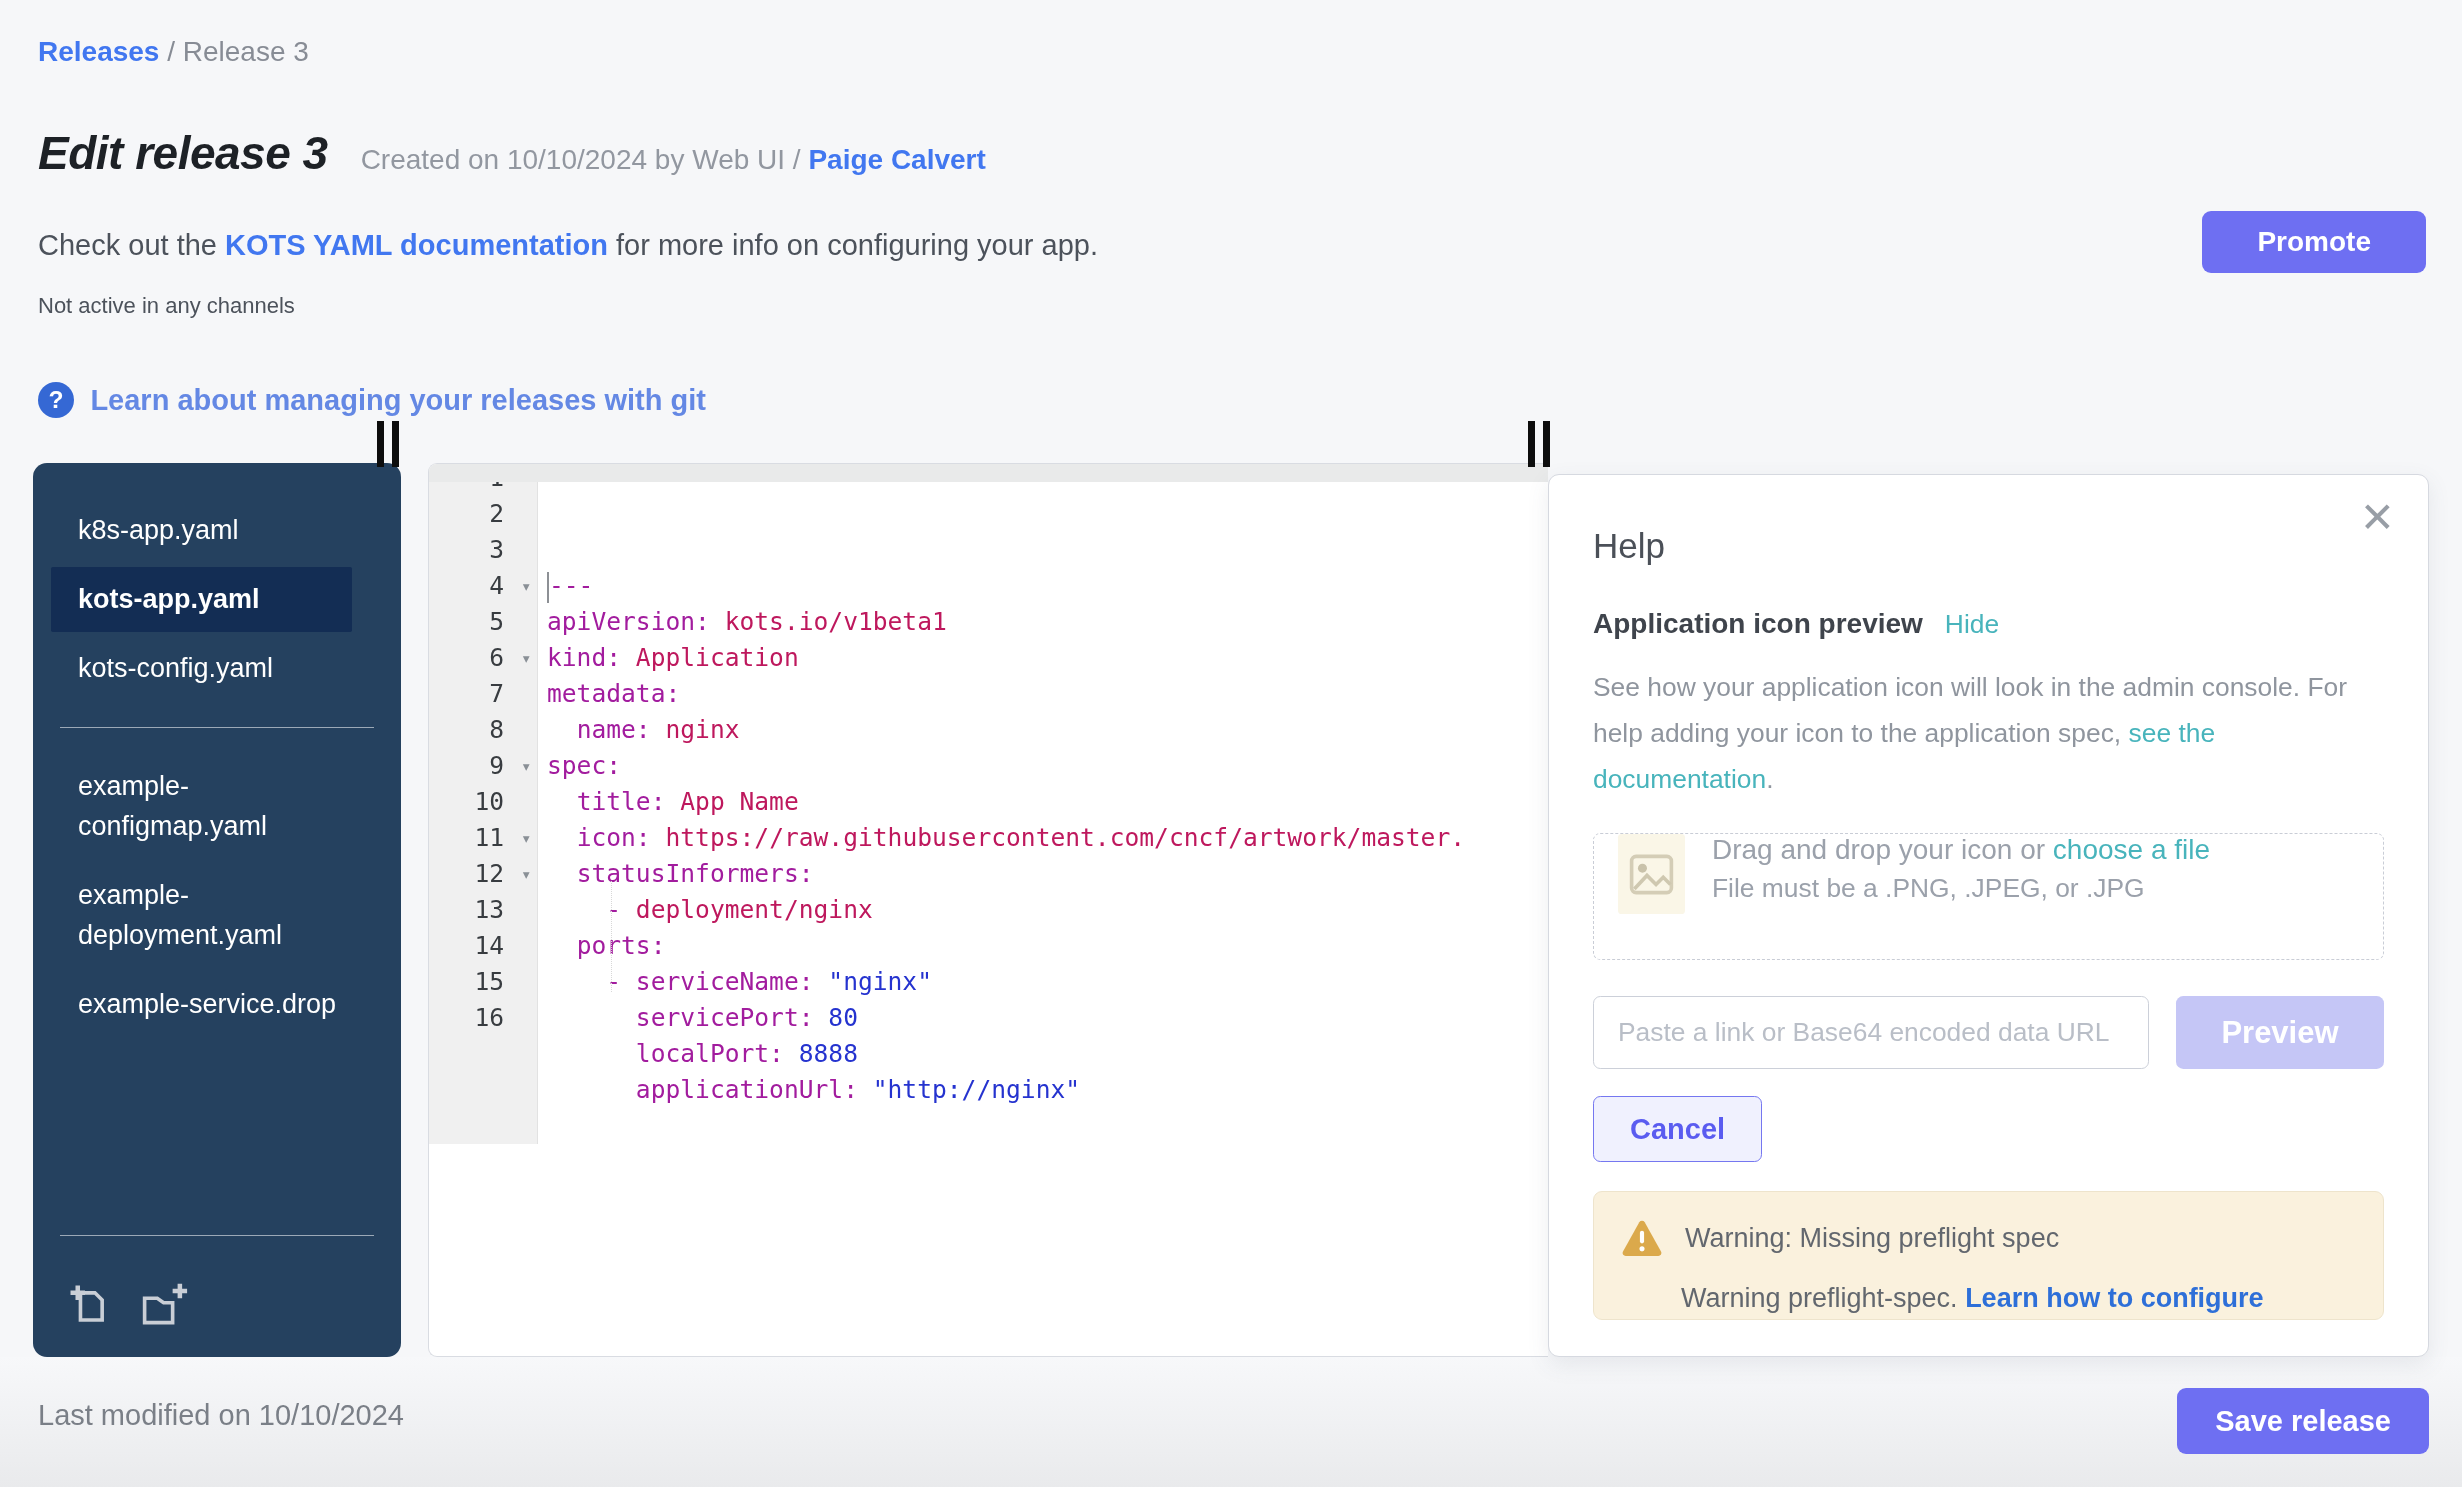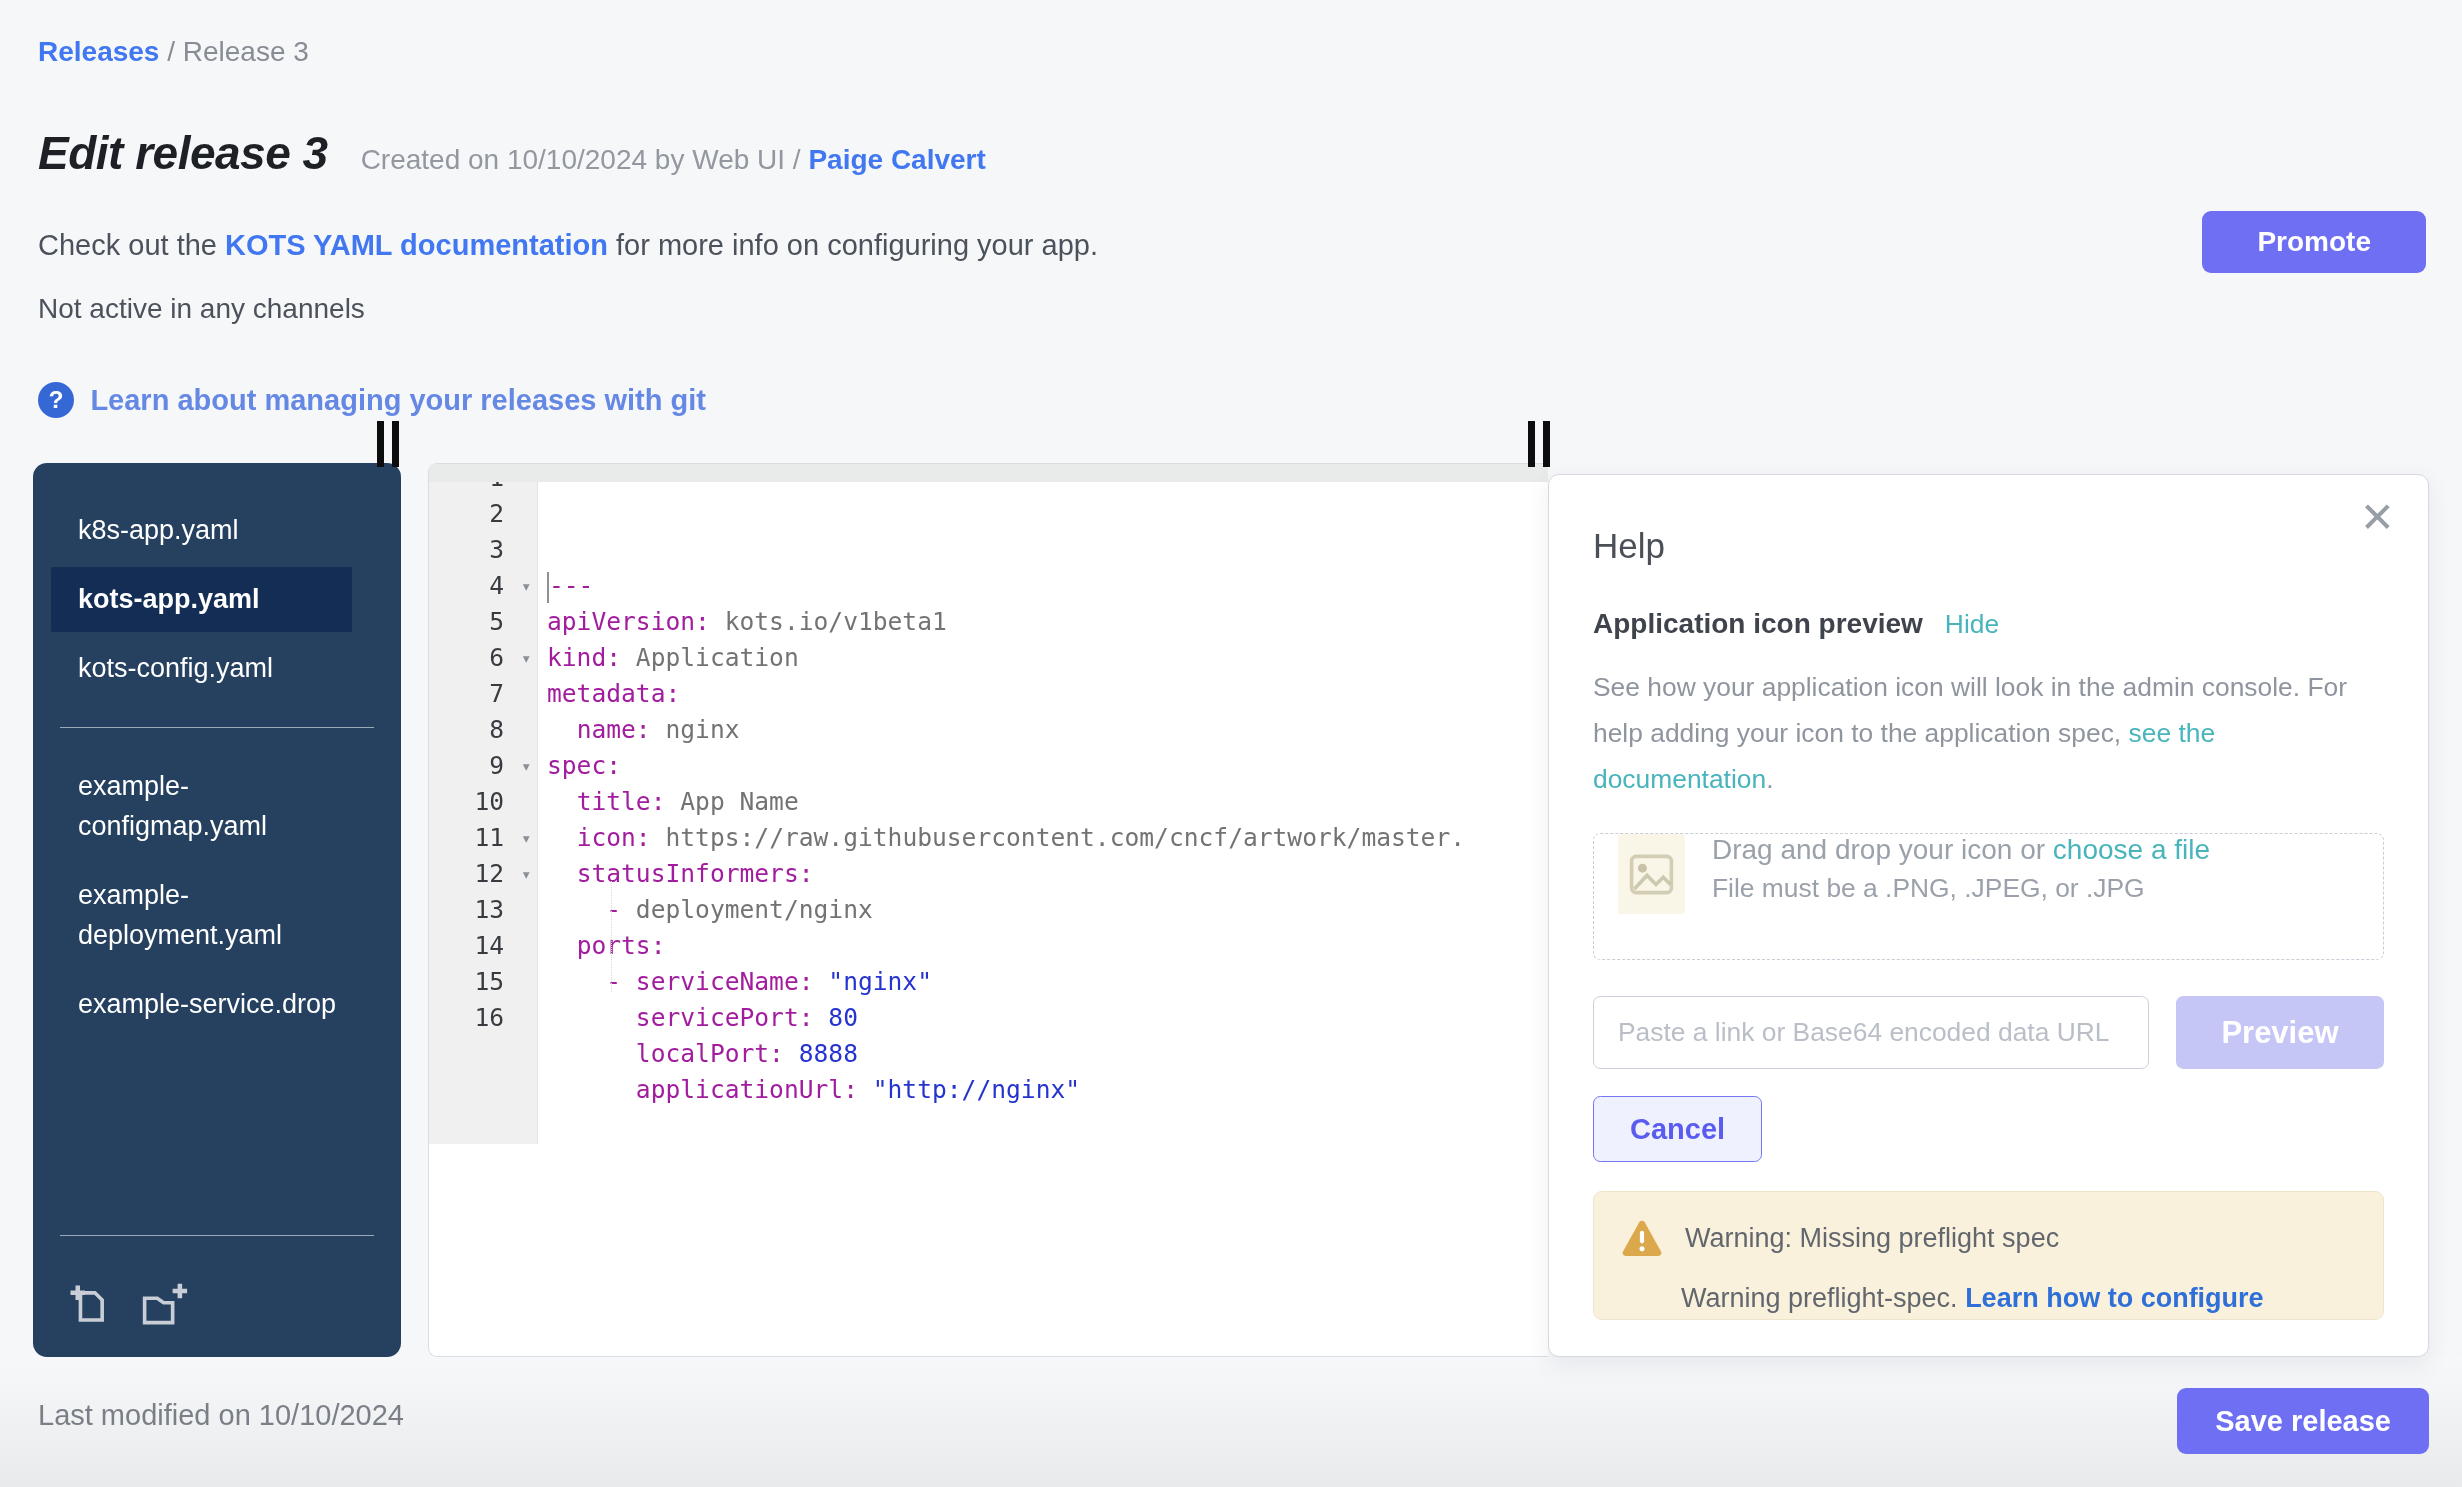--- a/index.html
+++ b/index.html
@@ -14,21 +14,21 @@
 
   
   .breadcrumb { position:absolute; left:38px; top:36px; font-size:28px; color:#878c95; }
   .breadcrumb .bc-link { color:#4177f0; font-weight:600; }
   .title-row { position:absolute; left:38px; top:126px; display:flex; align-items:baseline; gap:33px; }
   .page-title { font-size:46px; font-weight:700; color:#1d2126; letter-spacing:-0.5px;font-style:italic; }
   .meta { font-size:28px; color:#9297a0; }
   .meta .meta-link { color:#4177f0; font-weight:600; }
   .docs-line { position:absolute; left:38px; top:229px; font-size:29px; color:#4c525b; }
   .docs-line .doc-link { color:#4177f0; font-weight:600; }
-  .channel-status { position:absolute; left:38px; top:293px; font-size:28px; color:#4c525b; }
+  .channel-status { position:absolute; left:38px; top:293px; font-size:22px; color:#4c525b; }
   .btn-promote {
     position:absolute; right:36px; top:211px; height:62px; padding:0 55px;
     background:#6e6ff2; border:none; border-radius:9px;
     color:#fff; font-size:28px; font-weight:700; font-family:inherit; cursor:pointer;
   }
   .git-row { position:absolute; left:38px; top:382px; display:flex; align-items:center; gap:16.4px; }
   .q-circle { width:36px; height:36px; border-radius:50%; background:#3568d4; color:#fff;
               font-size:24.6px; font-weight:700; display:flex; align-items:center; justify-content:center; }
   .git-link { font-size:29px; color:#6488e4; font-weight:600; }
 
@@ -64,21 +64,21 @@
   }
   .editor-topstrip { position:absolute; left:0; top:0; right:0; height:18px; background:#e9eaea; z-index:6; }
   .editor-inner { position:absolute; left:0; top:-3.6px; right:0; display:flex;
                   font-family:"DejaVu Sans Mono", monospace; font-size:24.6px; line-height:36px; }
   .gutter { width:109px; background:#f0f0f0; border-right:0.9px solid #e2e2e2; flex:none; }
   .gutter-row { position:relative; text-align:right; padding-right:33px; color:#383c40; height:36px; }
   .fold-arrow { position:absolute; right:5.5px; top:0; font-size:17.3px; color:#8a9096; }
   .code-col { flex:1; padding-left:9px; white-space:pre; overflow:hidden; position:relative; }
   .code-line { height:36px; }
   .seg-k { color:#a21c9e; }
-  .seg-t { color:#737373;margin-top:44px; }
+  .seg-t { color:#be185d;margin-top:44px; }
   .seg-s { color:#2533cf; }
   .cursor { display:inline-block; width:0; height:31px; border-left:2.7px solid #8d9095; vertical-align:middle; }
   .indent-guide { position:absolute; left:73px; top:421px; height:111px; border-left:1.8px dotted #d8d8d8; }
 
   
   .help-panel {
     width:881px; height:883px; margin-top:11px; background:#fff; flex:none;
     border:1.8px solid #d6d9e0; border-radius:11px; box-shadow:0 7.3px 22px rgba(80,90,110,.10);
     position:relative; padding:51px 44px 0 44px; z-index:10; overflow:hidden;
   }

